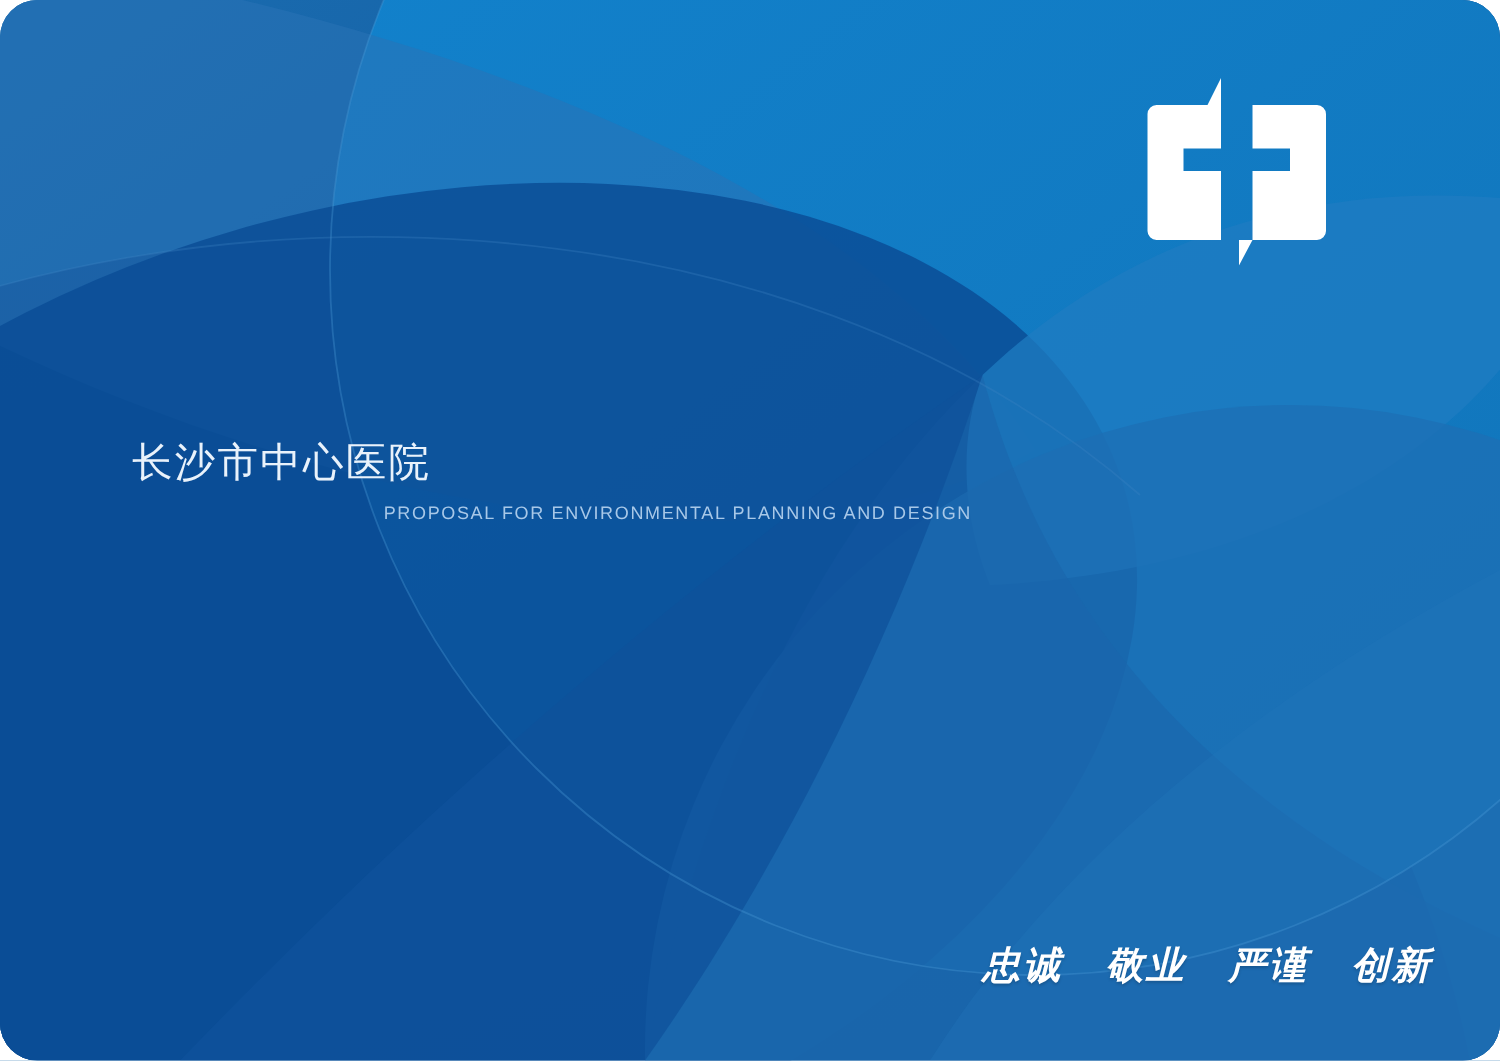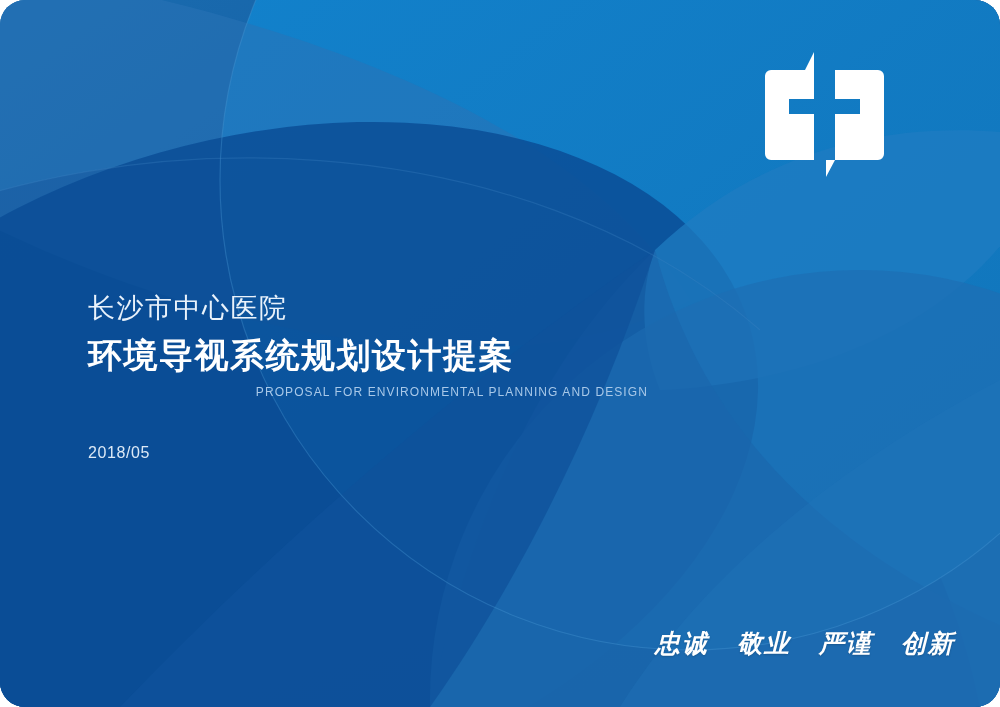--- a/index.html
+++ b/index.html
@@ -178,23 +178,21 @@
              L 78 108
              L 69 125
              L 69 108
              L 121 108
              A 6 6 0 0 0 127 102
              Z"></path>
   </svg>
 
   <div id="title-block">
     <div class="org-name">长沙市中心医院</div>
-    <div class="main-title">环境导视系统规划设计提案</div>
     <div class="sub-title">PROPOSAL FOR ENVIRONMENTAL PLANNING AND DESIGN</div>
-    <div class="date-line">2018/05</div>
   </div>
 
   <div id="motto">
     <span class="motto-word">忠诚</span>
     <span class="motto-word">敬业</span>
     <span class="motto-word">严谨</span>
     <span class="motto-word">创新</span>
   </div>
 
 </div>

